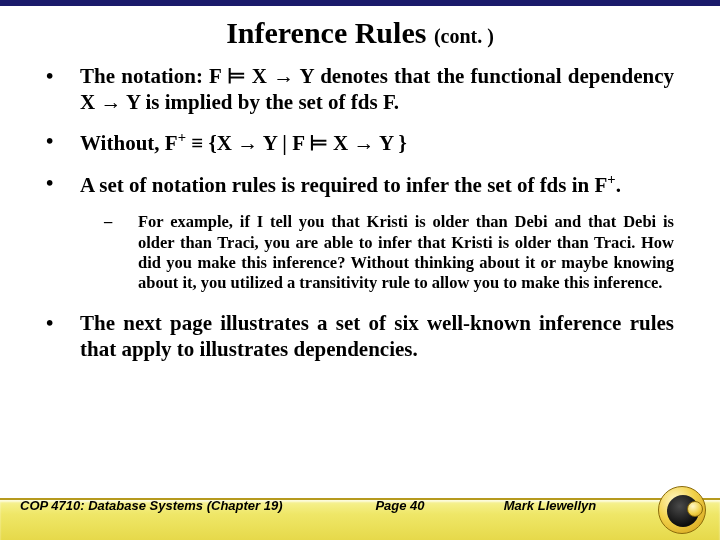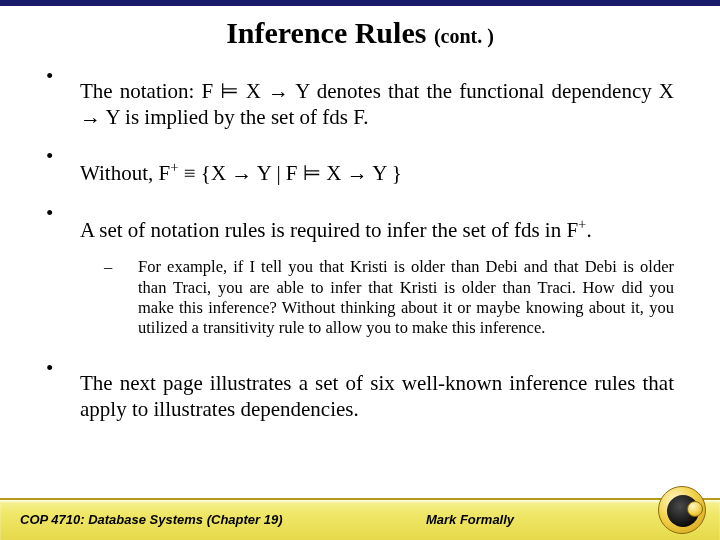--- a/index.html
+++ b/index.html
@@ -1,15 +1,15 @@
 <!DOCTYPE html>
 <html><head>
 <meta charset="utf-8">
 <style>
-  * { margin: 0; padding: 0; box-sizing: border-box; }
+  * { margin: 0; padding: 0; box-sizing: border-box; font-weight: bold; }
   html, body { width: 720px; height: 540px; overflow: hidden; font-family: "Times New Roman", Times, serif; }
   .slide {
     width: 720px;
     height: 540px;
     background: #ffffff;
     position: relative;
     border-top: 6px solid #1a1a6b;
   }
   .title {
     text-align: center;
@@ -28,21 +28,21 @@
   .bullet {
     display: flex;
     margin-bottom: 14px;
     text-align: justify;
   }
   .bullet .dot {
     width: 34px;
     flex: 0 0 34px;
     font-size: 21px;
   }
-  .bullet .txt { flex: 1; margin-top: 15px; }
+  .bullet .txt { flex: 1; }
   .sub {
     display: flex;
     margin: 2px 0 18px 58px;
     font-size: 16.5px;
     line-height: 1.22;
     text-align: justify;
   }
   .sub .dash {
     width: 34px;
     flex: 0 0 34px;
@@ -60,21 +60,21 @@
     height: 42px;
     background: linear-gradient(to bottom, #f7f395 0%, #efe768 35%, #e6d94a 100%);
     border-top: 2px solid #b69a1e;
     box-shadow: inset 0 2px 2px rgba(255,255,255,0.7);
   }
   .footer-text {
     position: absolute;
     left: 0; right: 80px; bottom: 0;
     height: 42px;
     display: flex;
-    align-items: center;
+    align-items: flex-start;
     font-family: Arial, Helvetica, sans-serif;
     font-size: 13px;
     font-weight: bold;
     font-style: italic;
     color: #000;
     padding: 0 20px;
   }
   .footer-text .course { flex: 0 0 300px; }
   .footer-text .page   { flex: 0 0 160px; text-align: center; }
   .footer-text .author { flex: 1; text-align: center; }
@@ -147,21 +147,22 @@
       <div class="dot">•</div>
       <div class="txt">The next page illustrates a set of six well-known inference rules that apply to illustrates dependencies.</div>
     </div>
 
   </div>
 
   <div class="footer-wrap">
     <div class="footer-band"></div>
     <div class="footer-text">
       <span class="course">COP 4710: Database Systems  (Chapter 19)</span>
-      <span class="author">Mark Formally</span>
+      <span class="page">Page 40</span>
+      <span class="author">Mark Llewellyn</span>
     </div>
     <div class="logo-wrap">
       <div class="logo-outer">
         <div class="logo-inner"></div>
         <div class="peg"></div>
       </div>
     </div>
   </div>
 
 </div>

